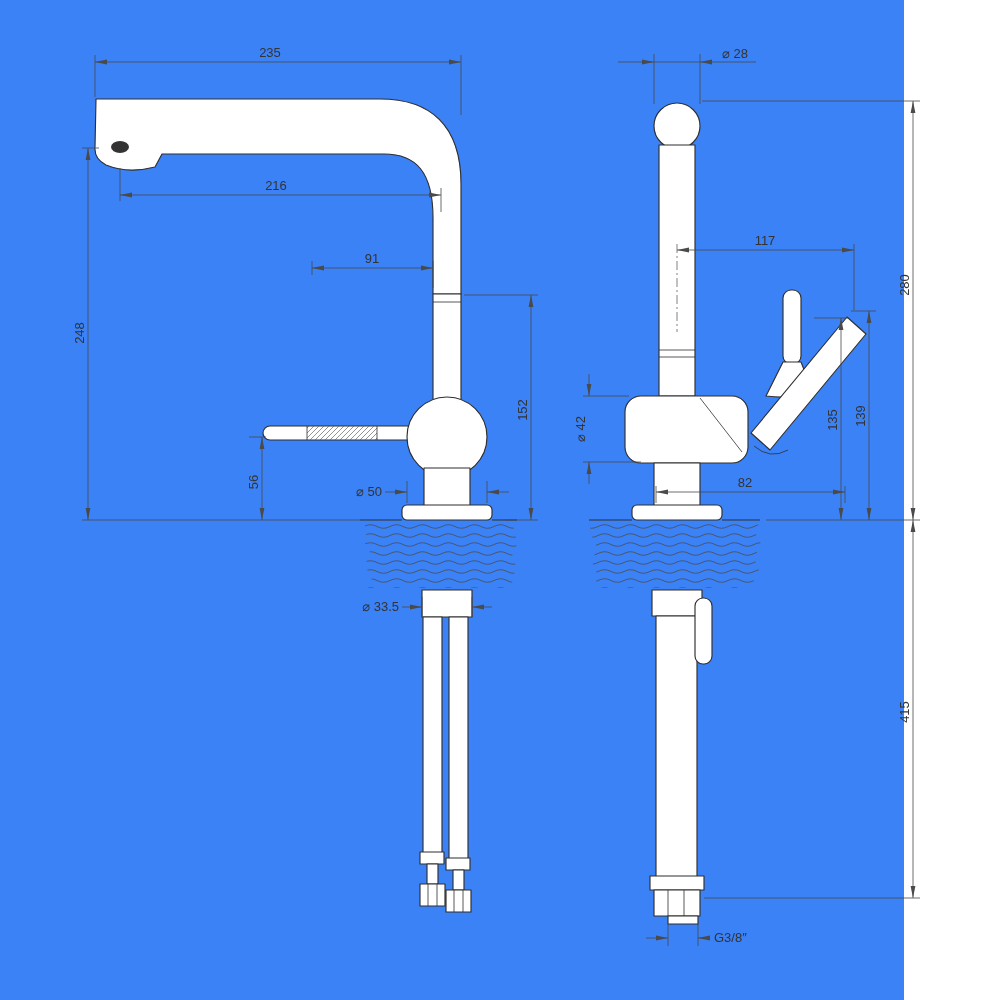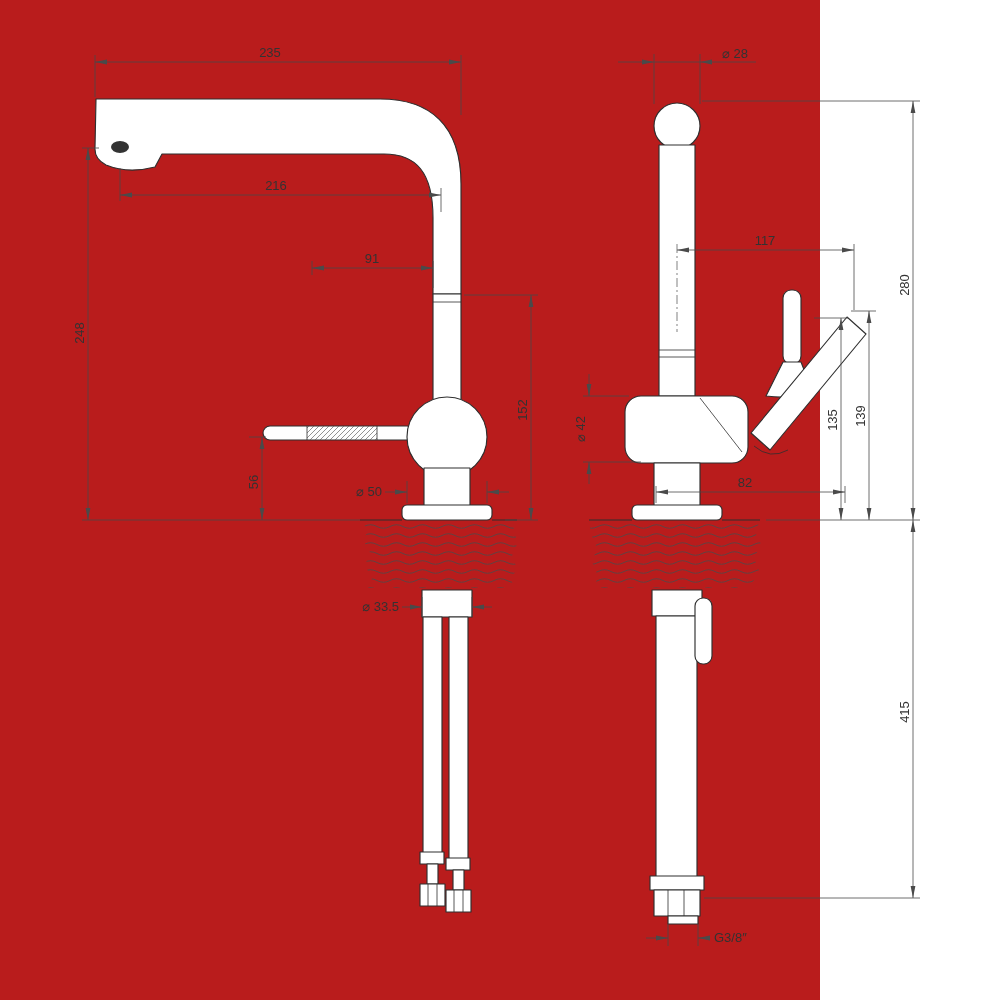--- a/index.html
+++ b/index.html
@@ -1,17 +1,17 @@
 <!DOCTYPE html>
 <html><head>
 <meta charset="utf-8">
 <style>
   html,body{margin:0;padding:0;background:#ffffff;}
   .sheet{
-    width:820px;height:1000px;position:relative;background:#b91c1c;
+    width:904px;height:1000px;position:relative;background:#3b82f6;
     font-family:"Liberation Sans", sans-serif;
   }
   svg{display:block;}
   .obj{stroke:#2f2f2f;stroke-width:1.15;fill:#ffffff;stroke-linejoin:round;}
   .objline{stroke:#2f2f2f;stroke-width:1.15;fill:none;}
   .thin{stroke:#2f2f2f;stroke-width:0.8;fill:none;}
   .dim{stroke:#4a4a4a;stroke-width:0.8;fill:none;}
   .ext{stroke:#4a4a4a;stroke-width:0.8;fill:none;}
   .cl{stroke:#4a4a4a;stroke-width:0.7;fill:none;stroke-dasharray:9 3 2 3;}
   text.dimtxt{fill:#333333;font-size:13px;font-family:"Liberation Sans", sans-serif;}

